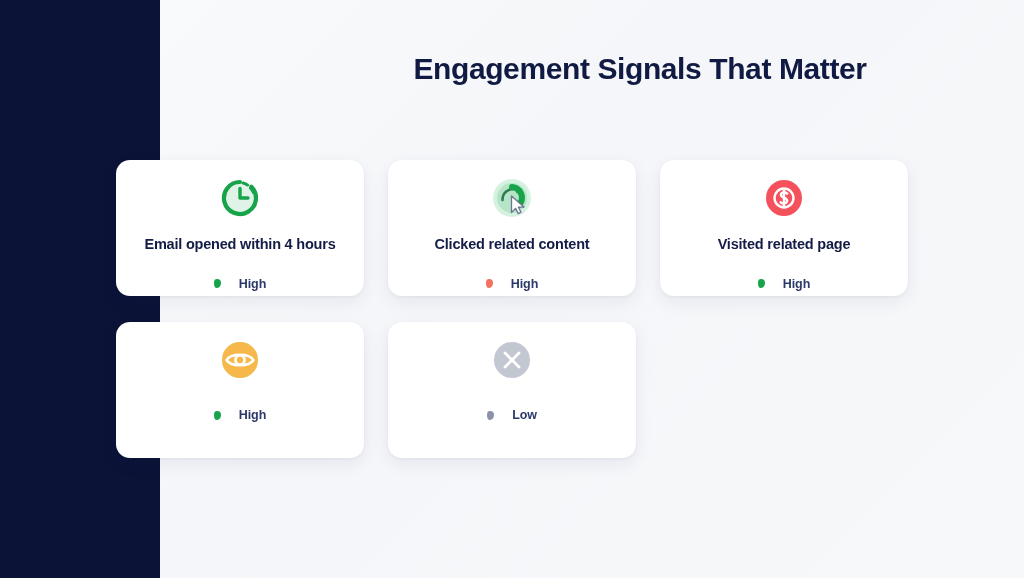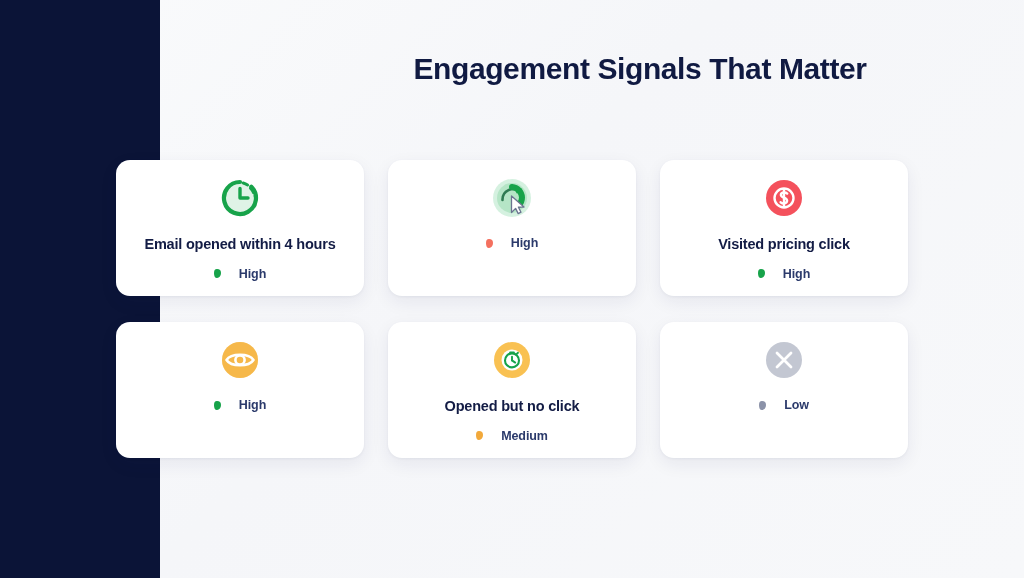--- a/index.html
+++ b/index.html
@@ -88,21 +88,21 @@
     margin-top: 14px;
     font-size: 14.5px;
     font-weight: bold;
     color: #131c45;
     letter-spacing: -0.2px;
     text-align: center;
     line-height: 1.15;
   }
 
   .card-badge {
-    margin-top: 14px;
+    margin-top: 24px;
     display: flex;
     align-items: center;
     gap: 18px;
     font-size: 12.5px;
     font-weight: bold;
     color: #2b3a6b;
     letter-spacing: -0.1px;
   }
 
   .badge-marker {
@@ -145,36 +145,37 @@
       <div class="card-icon">
         <svg width="46" height="46" viewBox="0 0 46 46">
           <circle cx="23" cy="23" r="19" fill="#bfe9cf" opacity="0.65"></circle>
           <circle cx="23" cy="23" r="15" fill="#a9e0bd" opacity="0.75"></circle>
           <path d="M13.5 25 A10.5 10.5 0 0 1 31 16.8" fill="none" stroke="#2f7a52" stroke-width="2.6" stroke-linecap="round"></path>
           <path d="M23 12 A11 11 0 0 1 33 22.5 A11 11 0 0 1 30 30" fill="none" stroke="#17a34a" stroke-width="6" stroke-linecap="round"></path>
           <path d="M25.5 10.5 L33.5 14 L27.5 18.5 Z" fill="#17a34a"></path>
           <path d="M22.5 21 L22.5 37.5 L26.6 33.4 L29.2 38.6 L32 37.2 L29.4 32.2 L35 32 Z" fill="#ffffff" stroke="#6b7490" stroke-width="1.3" stroke-linejoin="round"></path>
         </svg>
       </div>
+      <div class="card-label">Clicked related content</div>
       <div class="card-badge">
         <span class="badge-marker" style="background:#f4705f"></span>
         <span>High</span>
       </div>
     </div>
 
     <div class="signal-card">
       <div class="card-icon">
         <svg width="44" height="44" viewBox="0 0 44 44">
           <circle cx="22" cy="22" r="18" fill="#f4515c"></circle>
           <circle cx="22" cy="22" r="9.5" fill="none" stroke="#ffffff" stroke-width="2.4"></circle>
           <path d="M25.2 17.6 C23.4 15.9 18.9 16 18.9 19 C18.9 21.9 25.1 21.3 25.1 24.6 C25.1 27.8 20.2 28.2 18.6 26.2" fill="none" stroke="#ffffff" stroke-width="2.4" stroke-linecap="round"></path>
           <path d="M22 13.6 L22 30.4" stroke="#ffffff" stroke-width="2.4" stroke-linecap="round"></path>
         </svg>
       </div>
-      <div class="card-label">Visited pricing click</div>
+      <div class="card-label">Visited related page</div>
       <div class="card-badge">
         <span class="badge-marker" style="background:#17a34a"></span>
         <span>High</span>
       </div>
     </div>
 
     <div class="signal-card">
       <div class="card-icon">
         <svg width="44" height="44" viewBox="0 0 44 44">
           <circle cx="22" cy="22" r="18" fill="#f9c152"></circle>
@@ -182,38 +183,20 @@
           <path d="M8.5 22 C13 15 31 15 35.5 22 C31 29 13 29 8.5 22 Z" fill="none" stroke="#ffffff" stroke-width="2.6" stroke-linejoin="round"></path>
           <circle cx="22" cy="22" r="4.6" fill="none" stroke="#ffffff" stroke-width="2.6"></circle>
         </svg>
       </div>
       <div class="card-badge">
         <span class="badge-marker" style="background:#17a34a"></span>
         <span>High</span>
       </div>
     </div>
 
-    <div class="signal-card">
-      <div class="card-icon">
-        <svg width="44" height="44" viewBox="0 0 44 44">
-          <circle cx="22" cy="22" r="18" fill="#f9c152"></circle>
-          <circle cx="22" cy="22" r="10.5" fill="#ffffff"></circle>
-          <circle cx="22" cy="22.4" r="7" fill="none" stroke="#17a34a" stroke-width="2.1"></circle>
-          <path d="M20.2 14.6 L23.8 14.6" stroke="#17a34a" stroke-width="2.1" stroke-linecap="round"></path>
-          <path d="M26.2 16.4 L28 14.8" stroke="#17a34a" stroke-width="1.9" stroke-linecap="round"></path>
-          <path d="M22 22.4 L22 18.6" stroke="#17a34a" stroke-width="1.9" stroke-linecap="round"></path>
-          <path d="M22 22.4 L25.2 24.6" stroke="#17a34a" stroke-width="1.9" stroke-linecap="round"></path>
-        </svg>
-      </div>
-      <div class="card-label">Opened but no click</div>
-      <div class="card-badge">
-        <span class="badge-marker" style="background:#f2a93b"></span>
-        <span>Medium</span>
-      </div>
-    </div>
 
     <div class="signal-card">
       <div class="card-icon">
         <svg width="44" height="44" viewBox="0 0 44 44">
           <circle cx="22" cy="22" r="18" fill="#c3c7d2"></circle>
           <path d="M15 15 L29 29 M29 15 L15 29" stroke="#ffffff" stroke-width="2.8" stroke-linecap="round"></path>
         </svg>
       </div>
       <div class="card-badge">
         <span class="badge-marker" style="background:#8b92a8"></span>

